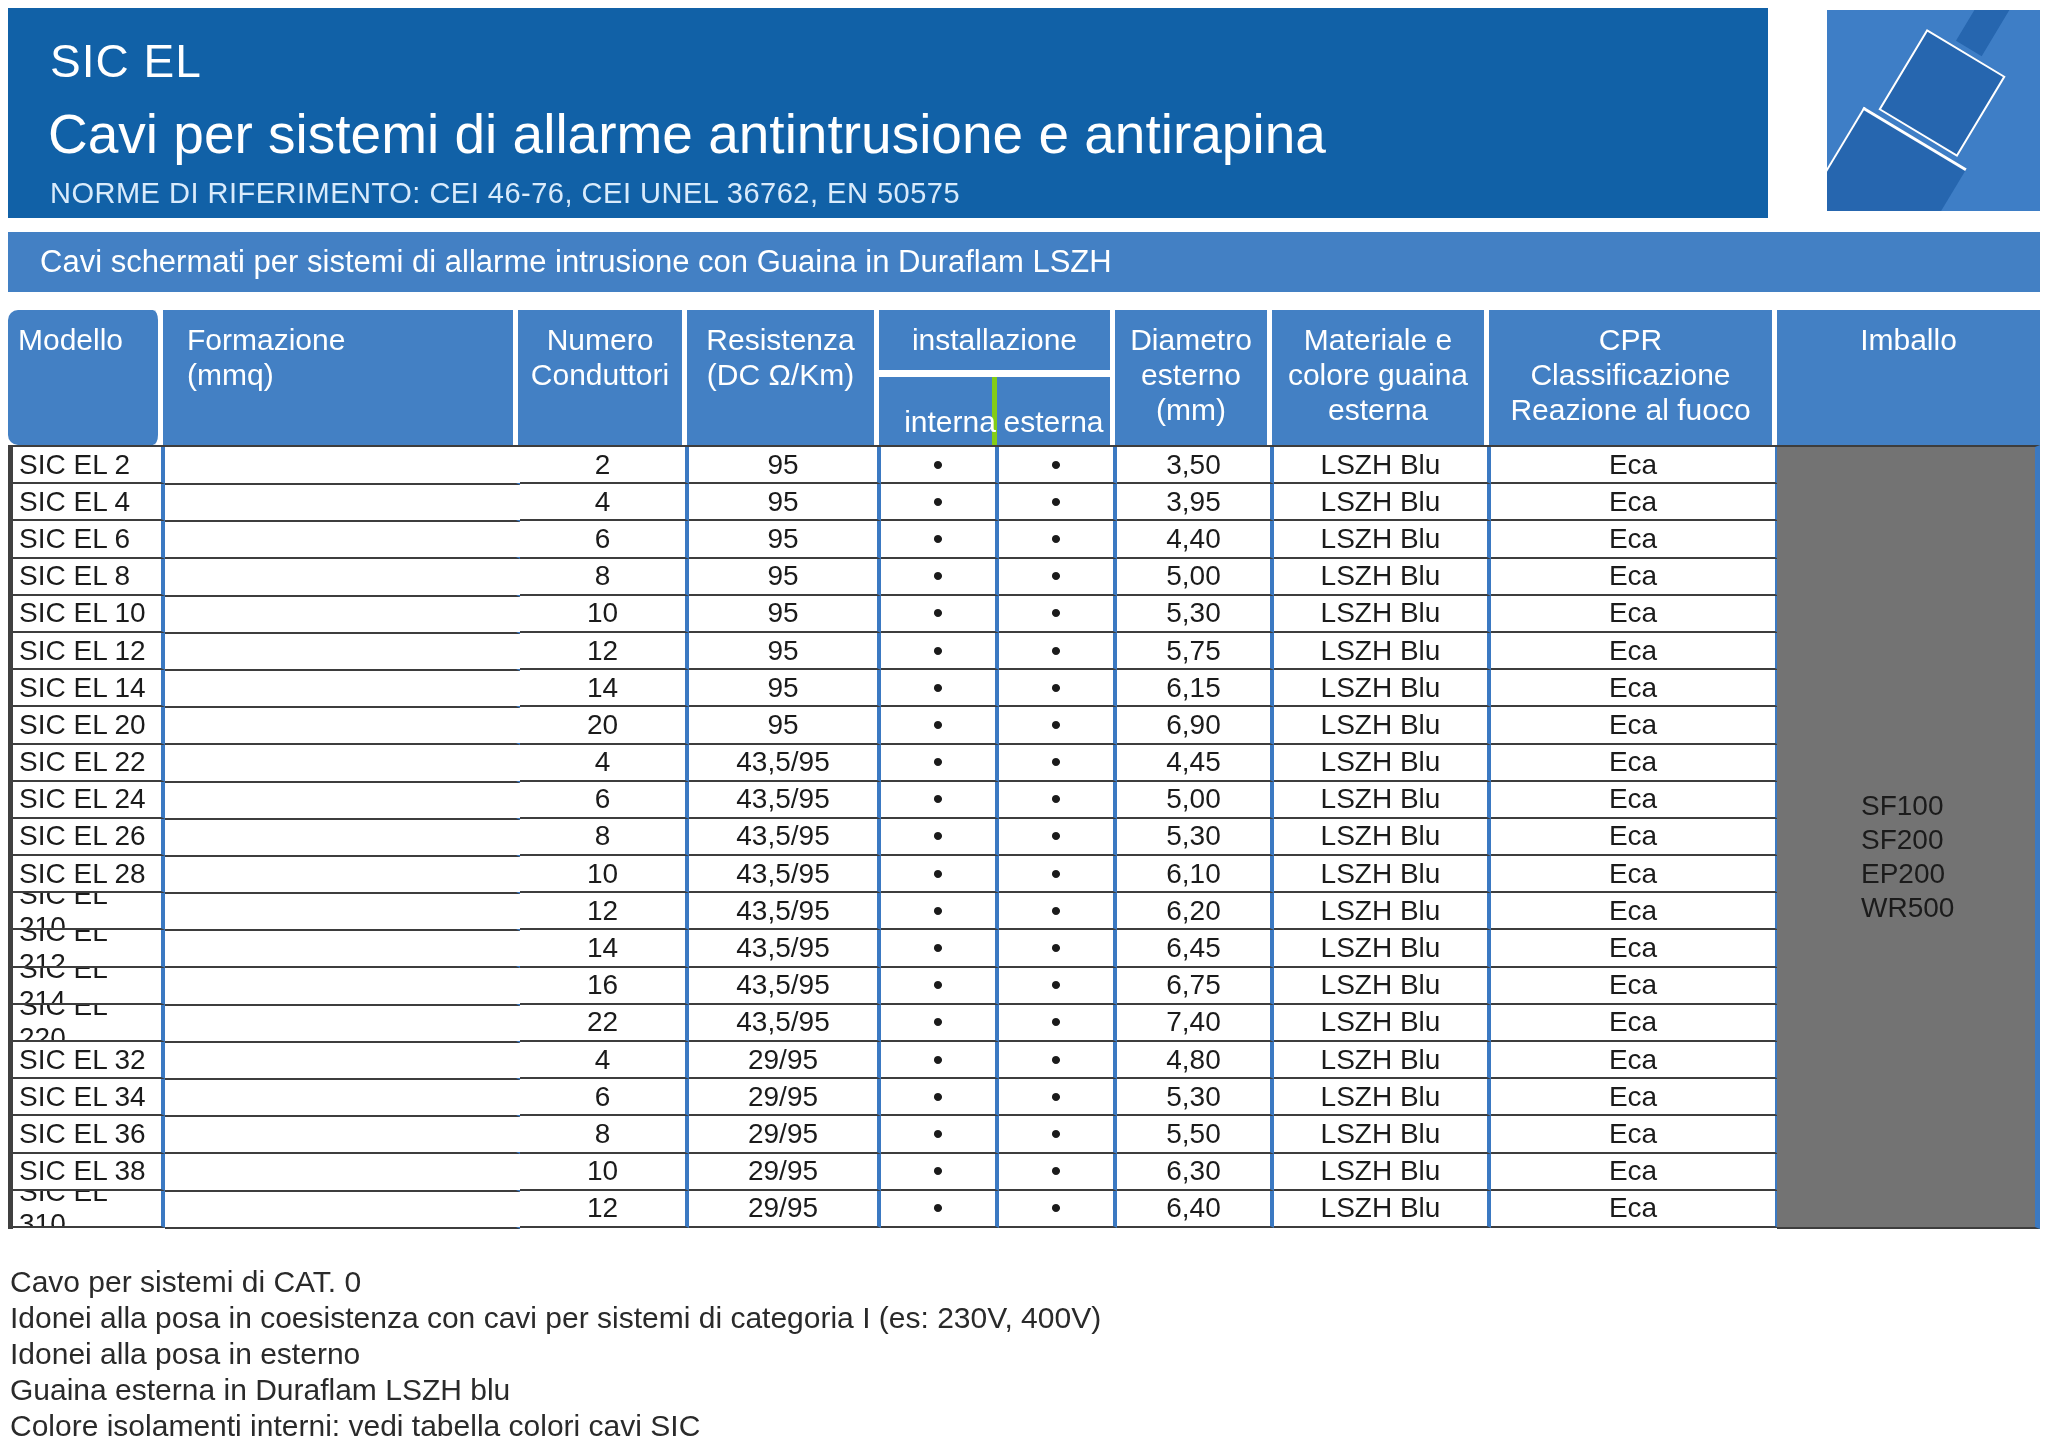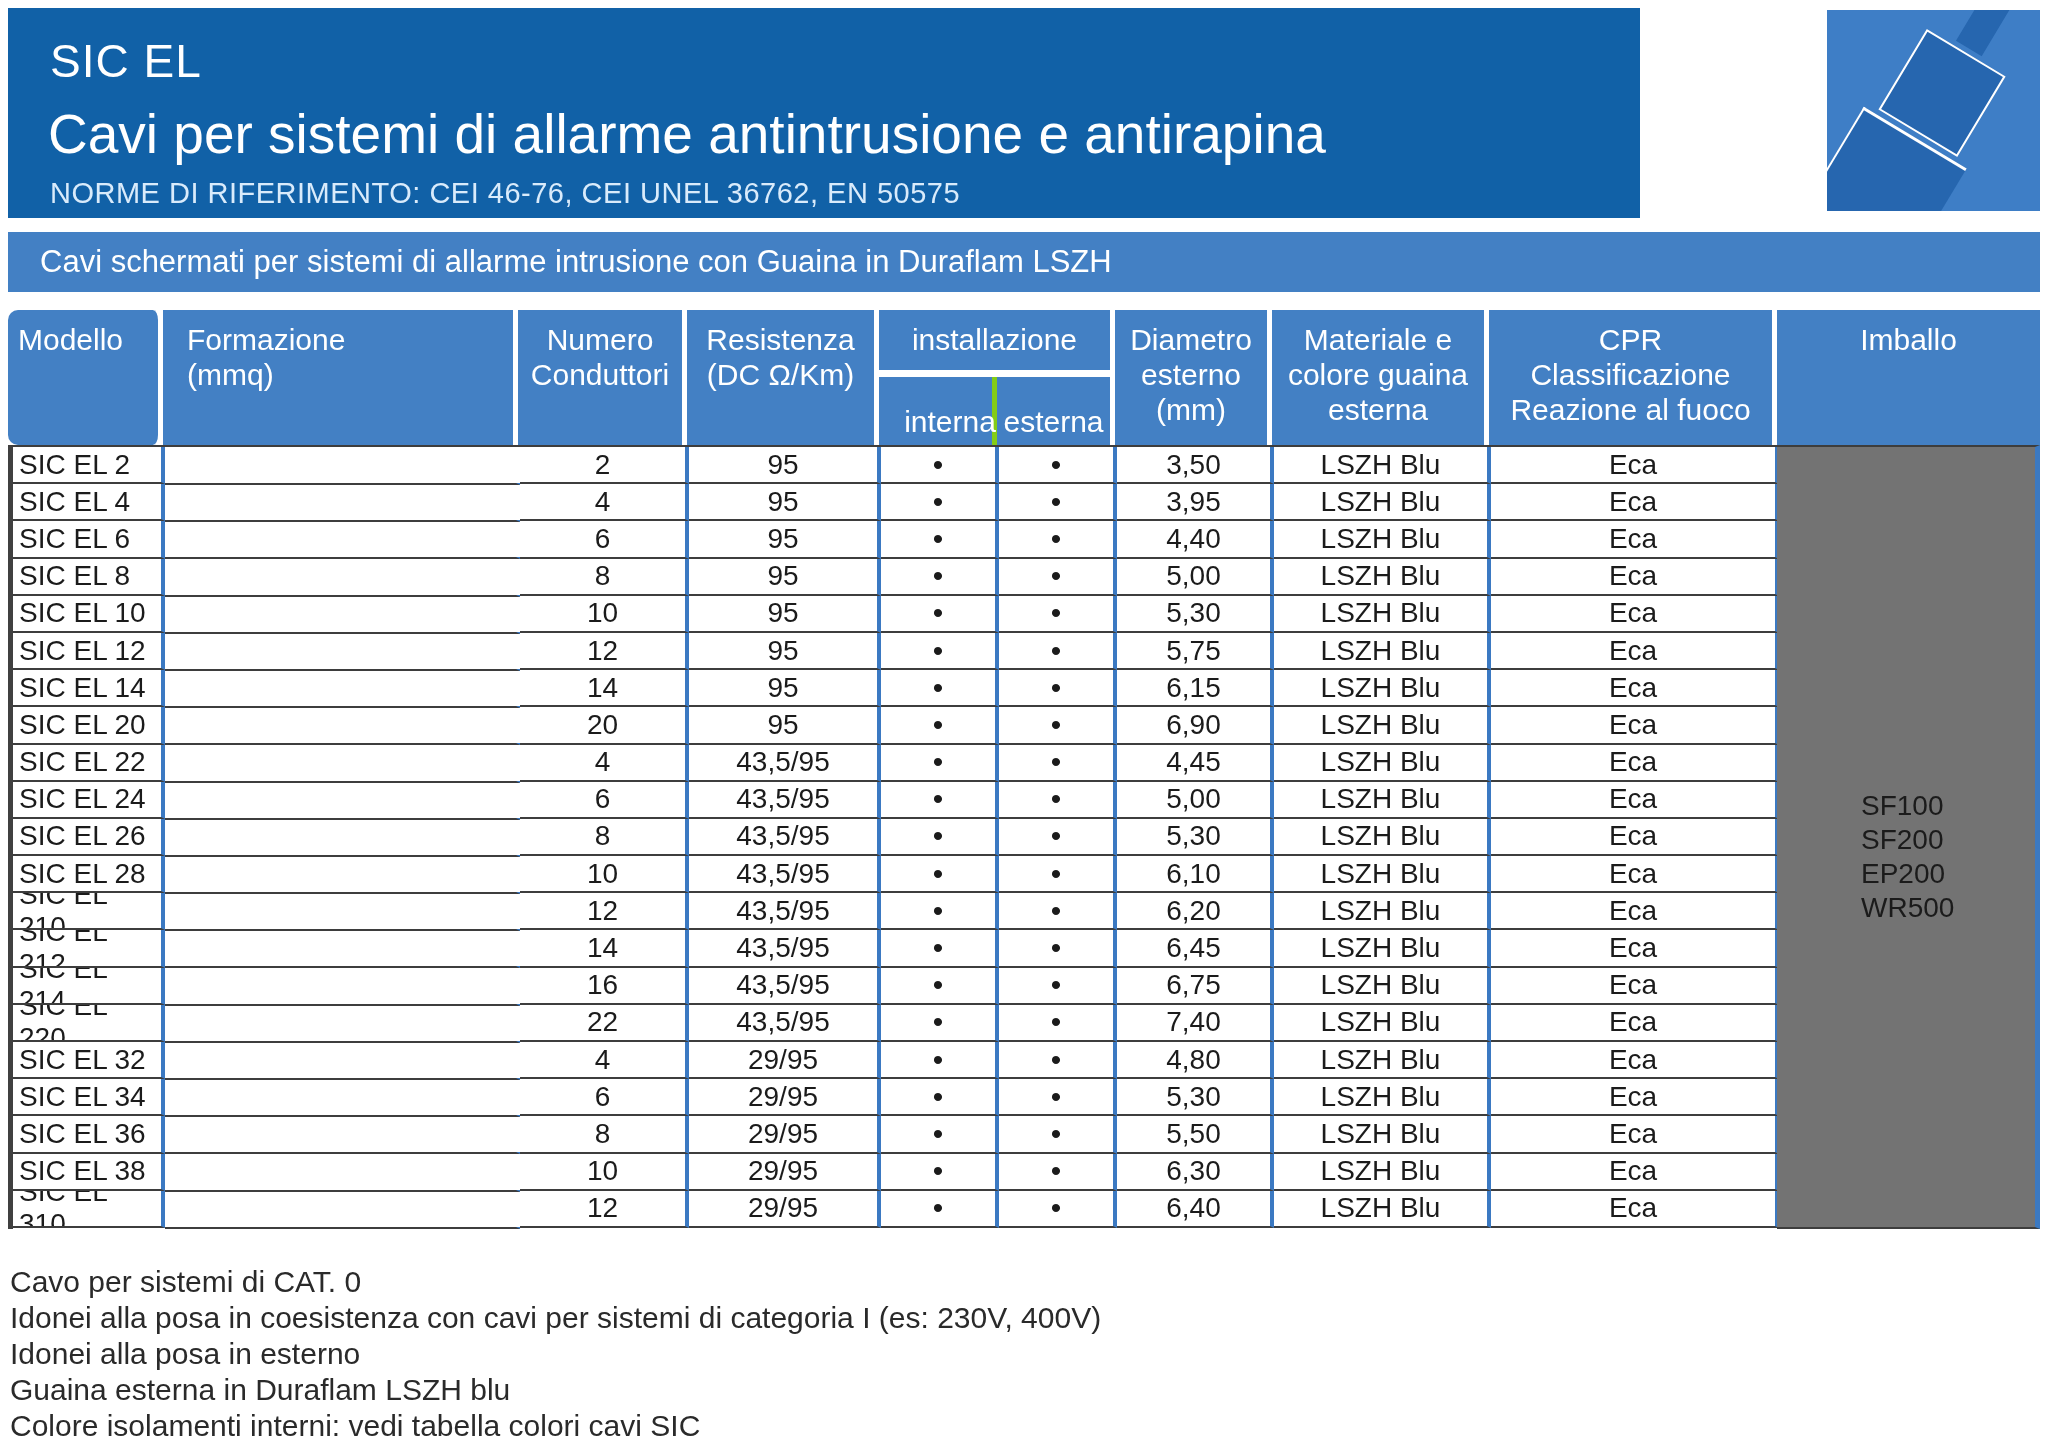--- a/index.html
+++ b/index.html
@@ -1,21 +1,21 @@
 <!DOCTYPE html>
 <html><head>
 <meta charset="utf-8">
 <style>
   * { box-sizing: border-box; margin: 0; padding: 0; }
   html,body { background:#ffffff; }
   body { font-family:"Liberation Sans","DejaVu Sans",sans-serif; }
   .page { position:relative; width:2048px; height:1442px; background:#ffffff; overflow:hidden; }
 
   
-  .band-top { position:absolute; left:8px; top:8px; width:1632px; height:210px; background:#1161A7; }
+  .band-top { position:absolute; left:8px; top:8px; width:1760px; height:210px; background:#1161A7; }
   .product-code  { position:absolute; left:42px; top:28px;  font-size:46px; line-height:50px; color:#ffffff; letter-spacing:1px; }
   .page-title    { position:absolute; left:40px; top:96px;  font-size:55px; line-height:60px; color:#ffffff; letter-spacing:0px; }
   .norms-line    { position:absolute; left:42px; top:168px; font-size:29px; line-height:34px; color:#D9EBFB; letter-spacing:0.5px; }
 
   
   .icon-box { position:absolute; left:1819px; top:2px; width:213px; height:201px; background:#3E7EC6; overflow:hidden; }
   .cable { position:absolute; left:22px; top:-62px; width:150px; height:350px; transform:rotate(31deg);
            display:flex; flex-direction:column; align-items:center; gap:5px; }
   .cable-stem { width:30px;  height:88px;  background:#2666AF; }
   .cable-mid  { width:92px;  height:94px;  background:#2666AF; border:2px solid #ffffff; }

